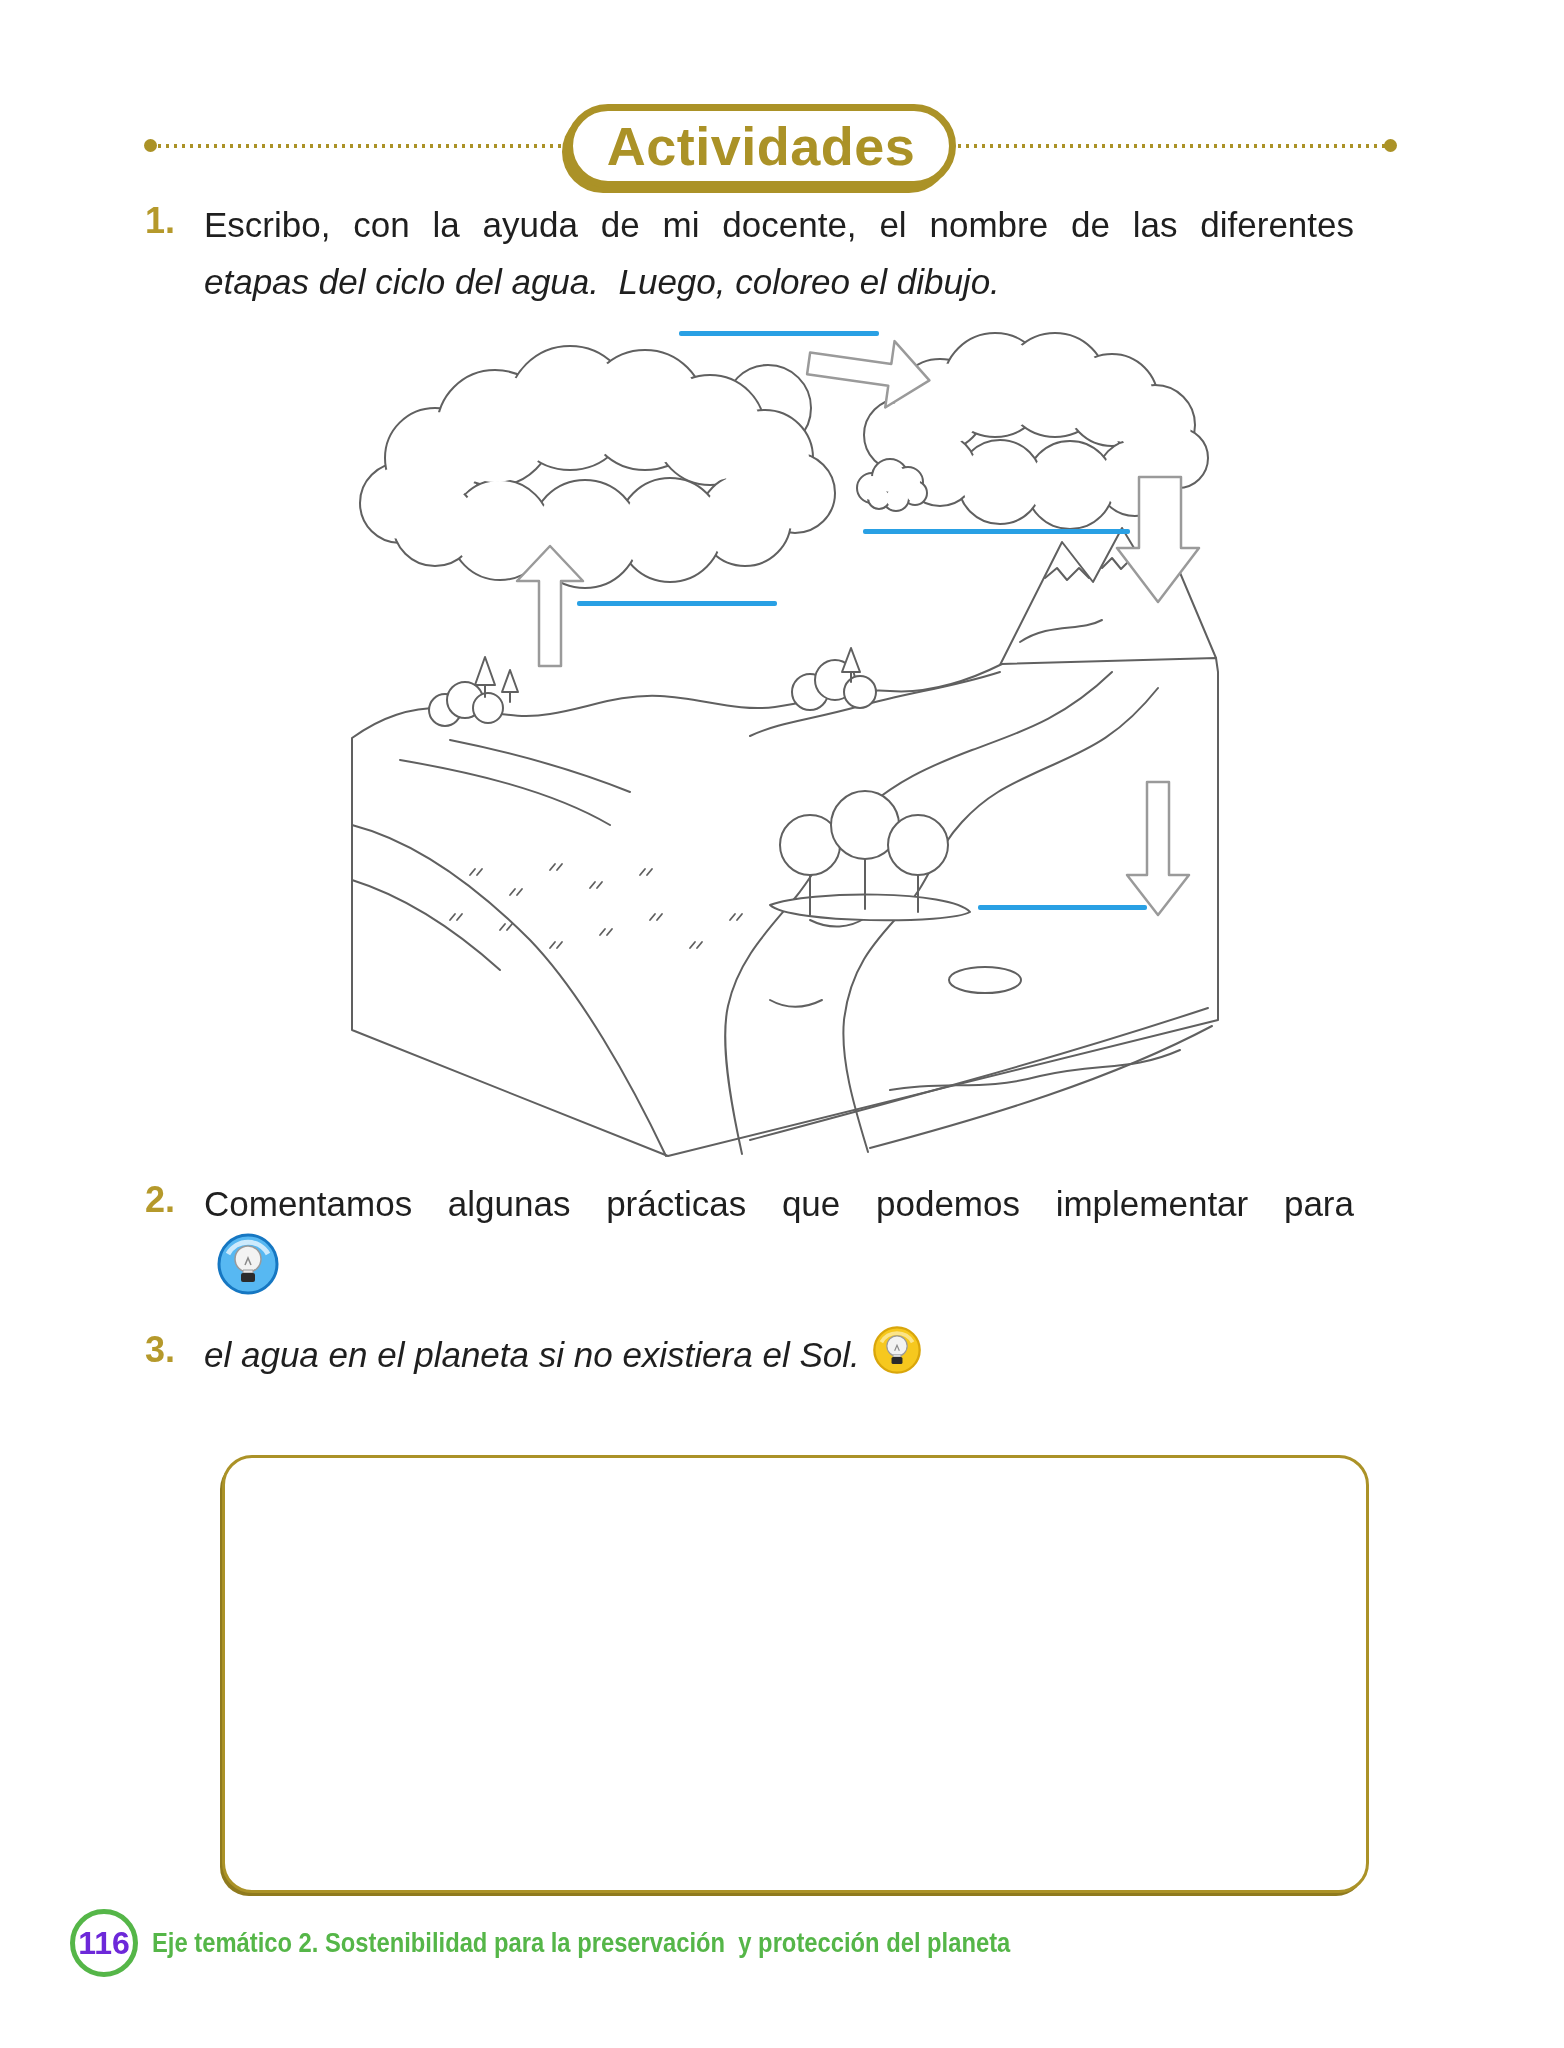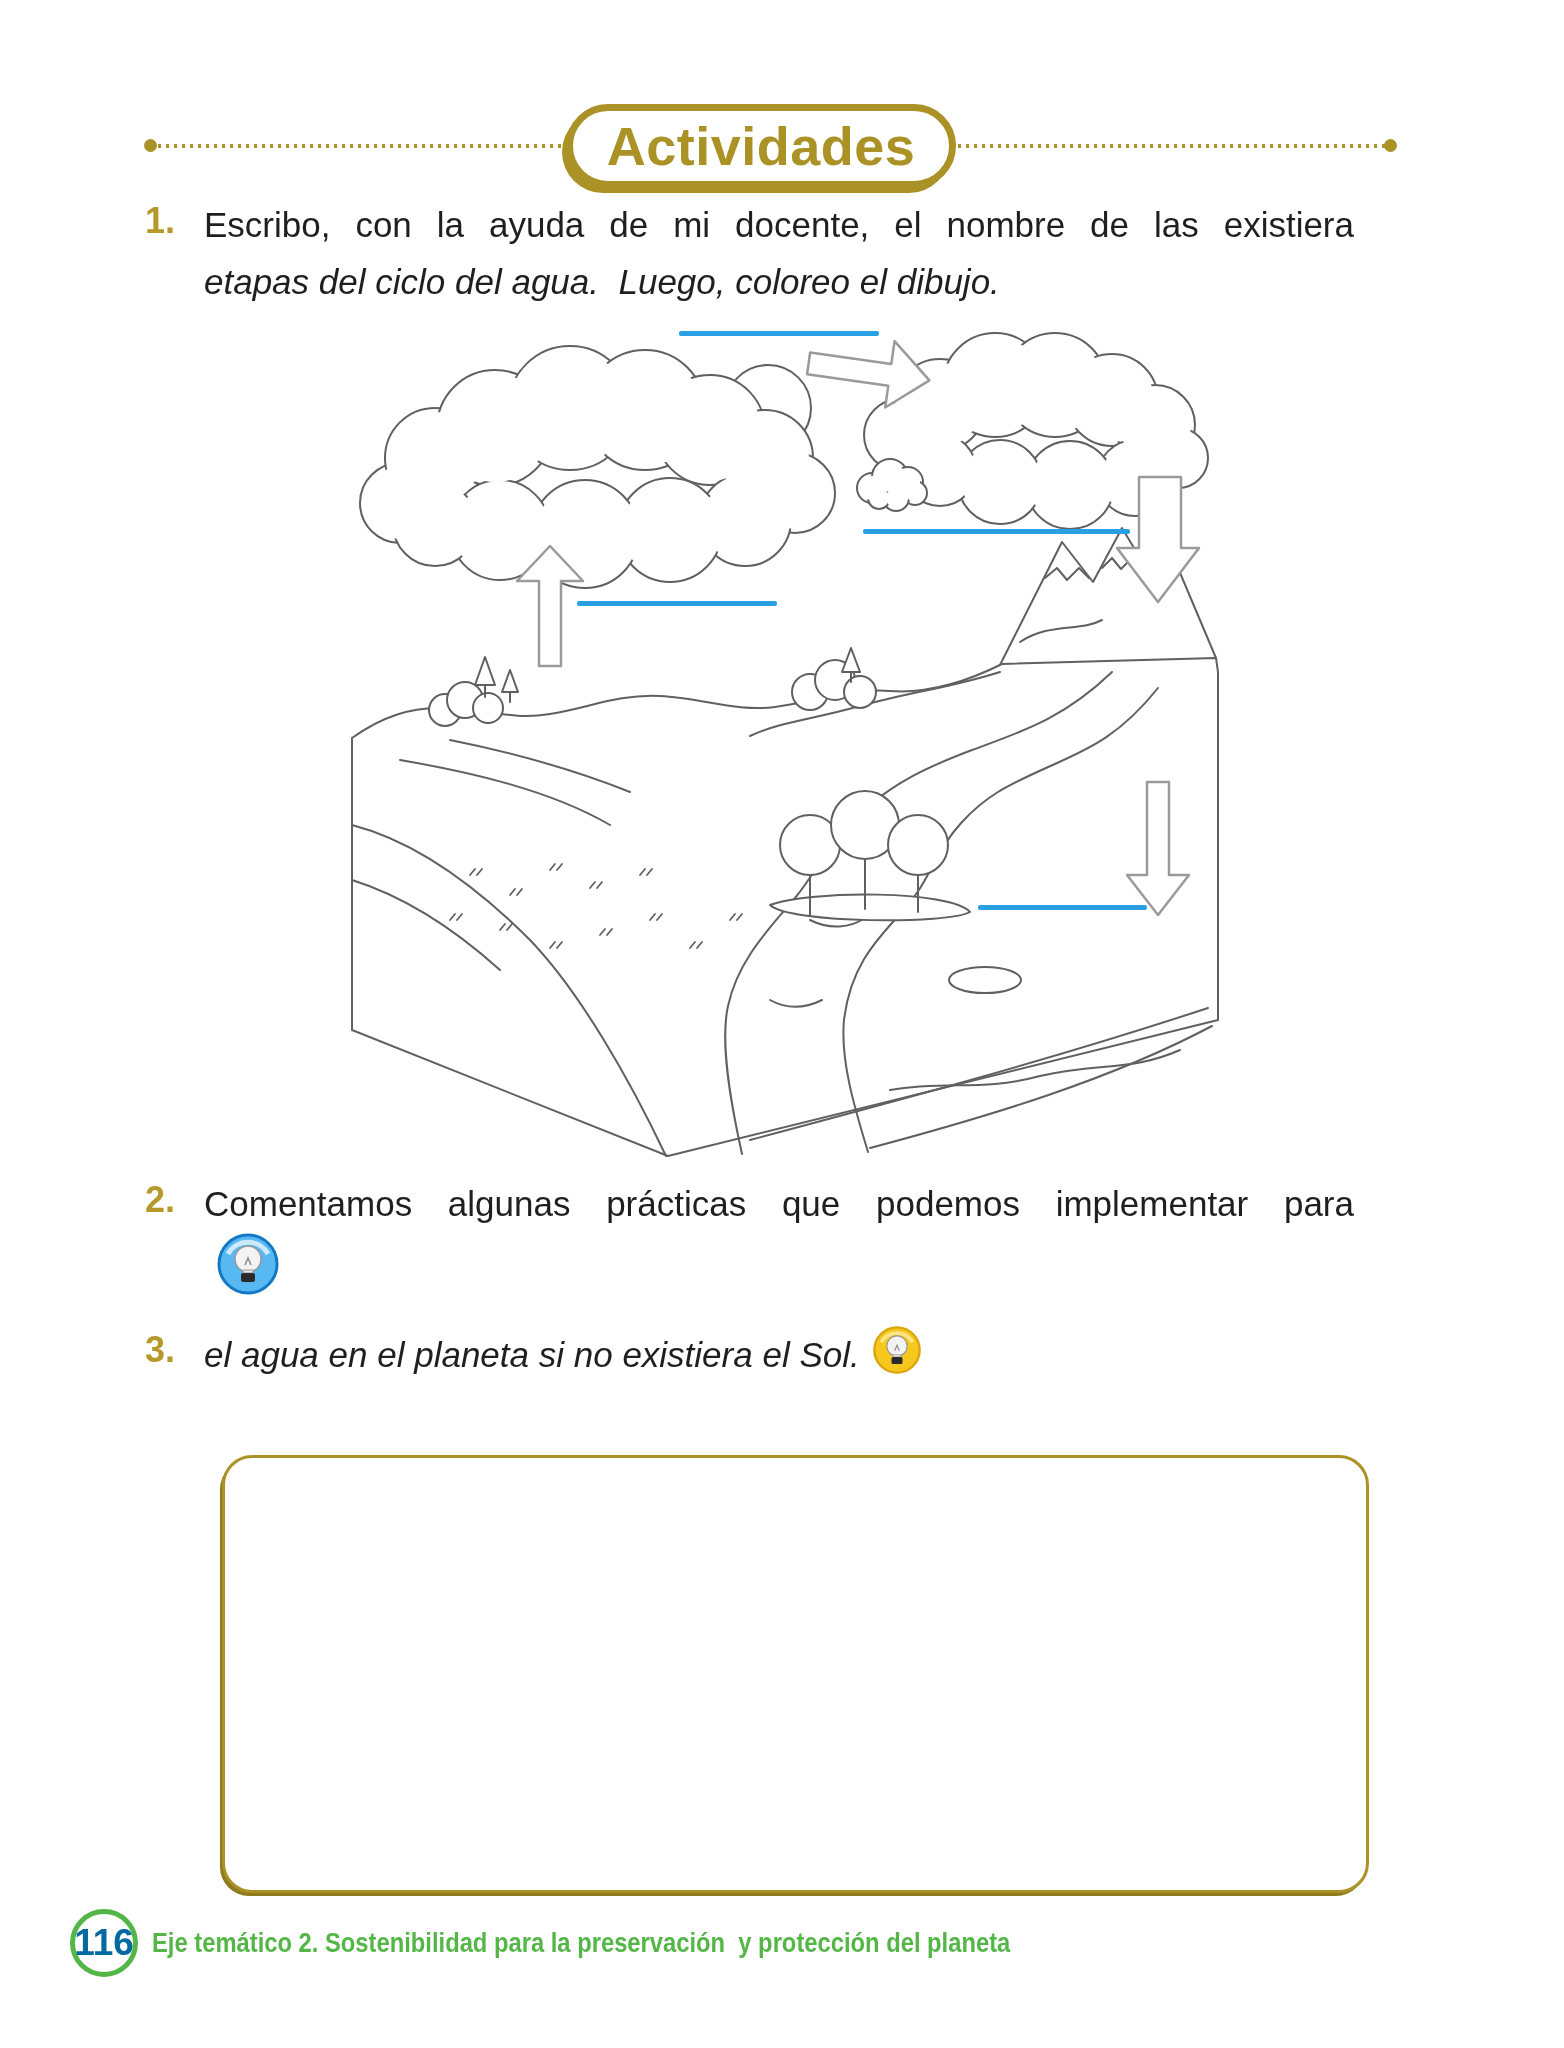--- a/index.html
+++ b/index.html
@@ -29,39 +29,39 @@
   
   .diagram{position:absolute;left:250px;top:320px;width:990px;height:860px;}
   .blank{position:absolute;height:5px;background:#29a0e4;border-radius:2px;}
   
   .workbox{position:absolute;left:222px;top:1455px;width:1147px;height:438px;box-sizing:border-box;
     border:3px solid #ab9227;border-radius:30px;background:#fff;
     box-shadow:-3px 4px 0 -1px #8f7a1e;}
   
   .page-badge{position:absolute;left:70px;top:1909px;width:68px;height:68px;box-sizing:border-box;
     border:5px solid #55b648;border-radius:50%;display:flex;align-items:center;justify-content:center;}
-  .page-badge span{font-size:37px;font-weight:bold;color:#0369a1;}
+  .page-badge span{font-size:32px;font-weight:bold;color:#6d28d9;}
   .footer-label{position:absolute;left:152px;top:1928px;font-size:27px;font-weight:bold;color:#55b648;
     white-space:pre;transform:scaleX(0.88);transform-origin:left center;}
 </style>
 </head>
 <body>
 
 <div class="page">
 
   <div class="rule-line"></div>
   <div class="rule-dot left"></div>
   <div class="rule-dot right"></div>
   <div class="title-pill">
     <span>Actividades</span>
   </div>
 
   <div class="act-num" style="top:200px;">1.</div>
   <div class="act-text" style="top:196px;">
-    <div class="l1">Escribo, con la ayuda de mi docente, el nombre de las existiera</div>
+    <div class="l1">Escribo, con la ayuda de mi docente, el nombre de las diferentes</div>
     <div class="l2">etapas del ciclo del agua.  Luego, coloreo el dibujo.</div>
   </div>
 
   <div class="diagram">
     <svg viewBox="0 0 990 860" width="990" height="860">
       <g stroke="#606060" stroke-width="2" fill="none" stroke-linecap="round" stroke-linejoin="round">
 
         <g>
           <circle cx="518" cy="88" r="43" fill="#fff"></circle>
         </g>

